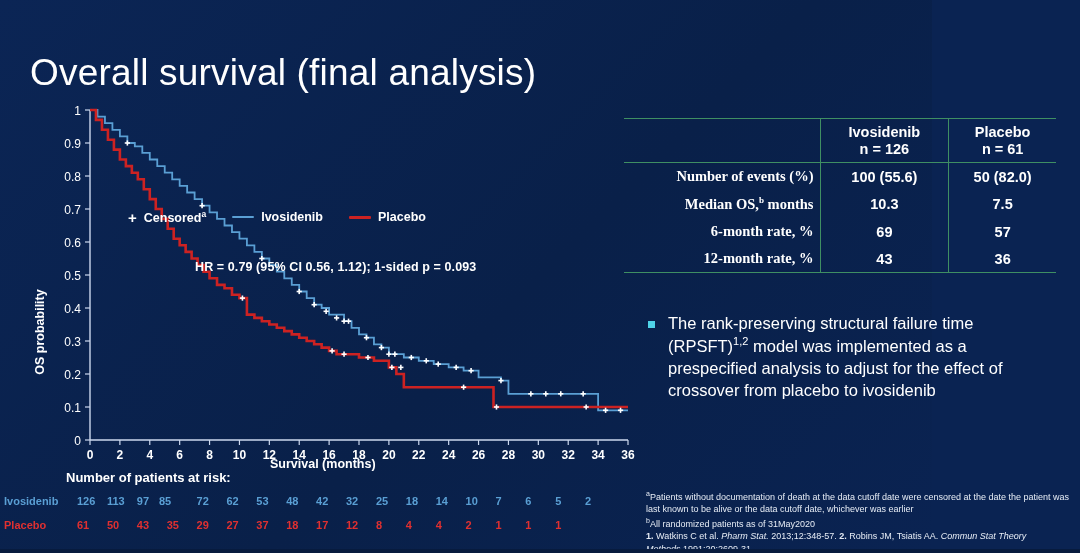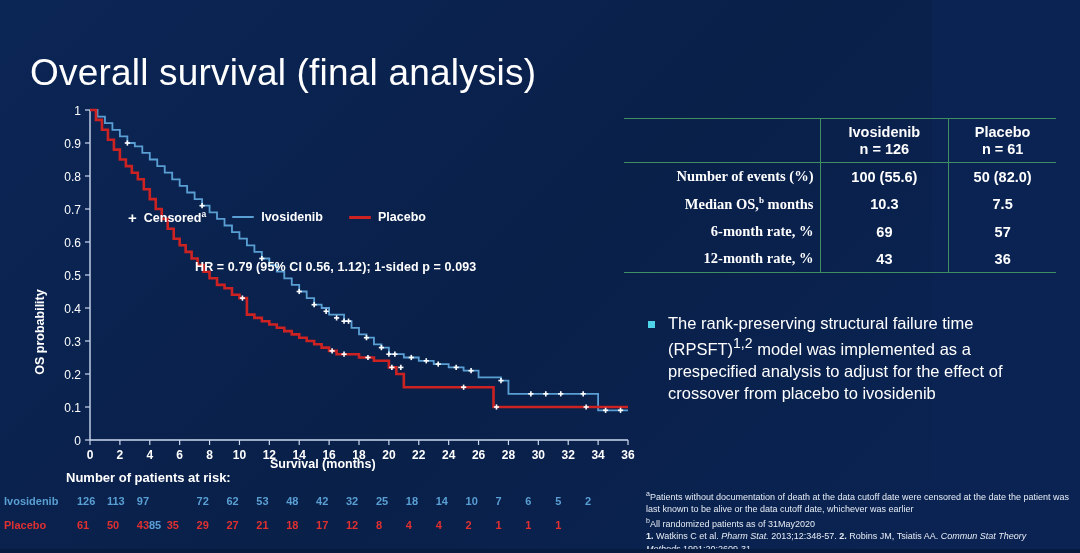--- a/index.html
+++ b/index.html
@@ -354,21 +354,21 @@
 
     <div id="hr-text">HR = 0.79 (95% CI 0.56, 1.12); 1-sided p = 0.093</div>
   </div>
 
   <div id="risk-title">Number of patients at risk:</div>
   <div class="risk-row" id="risk-row-ivo">
       <div class="risk-name ivo">Ivosidenib</div>
       <div class="risk-val ivo" style="left: 77px;">126</div>
       <div class="risk-val ivo" style="left: 106.889px;">113</div>
       <div class="risk-val ivo" style="left: 136.778px;">97</div>
-      <div class="risk-val ivo" style="left: 149px; margin-top: 24px;">85</div>
+      <div class="risk-val ivo" style="left: 159px;">85</div>
       <div class="risk-val ivo" style="left: 196.556px;">72</div>
       <div class="risk-val ivo" style="left: 226.444px;">62</div>
       <div class="risk-val ivo" style="left: 256.333px;">53</div>
       <div class="risk-val ivo" style="left: 286.222px;">48</div>
       <div class="risk-val ivo" style="left: 316.111px;">42</div>
       <div class="risk-val ivo" style="left: 346px;">32</div>
       <div class="risk-val ivo" style="left: 375.889px;">25</div>
       <div class="risk-val ivo" style="left: 405.778px;">18</div>
       <div class="risk-val ivo" style="left: 435.667px;">14</div>
       <div class="risk-val ivo" style="left: 465.556px;">10</div>
@@ -378,21 +378,21 @@
       <div class="risk-val ivo" style="left: 585.111px;">2</div>
     </div>
   <div class="risk-row" id="risk-row-pla">
       <div class="risk-name pla">Placebo</div>
       <div class="risk-val pla" style="left: 77px;">61</div>
       <div class="risk-val pla" style="left: 106.889px;">50</div>
       <div class="risk-val pla" style="left: 136.778px;">43</div>
       <div class="risk-val pla" style="left: 166.667px;">35</div>
       <div class="risk-val pla" style="left: 196.556px;">29</div>
       <div class="risk-val pla" style="left: 226.444px;">27</div>
-      <div class="risk-val pla" style="left: 256.333px;">21</div>
+      <div class="risk-val pla" style="left: 256.333px;">37</div>
       <div class="risk-val pla" style="left: 286.222px;">18</div>
       <div class="risk-val pla" style="left: 316.111px;">17</div>
       <div class="risk-val pla" style="left: 346px;">12</div>
       <div class="risk-val pla" style="left: 375.889px;">8</div>
       <div class="risk-val pla" style="left: 405.778px;">4</div>
       <div class="risk-val pla" style="left: 435.667px;">4</div>
       <div class="risk-val pla" style="left: 465.556px;">2</div>
       <div class="risk-val pla" style="left: 495.444px;">1</div>
       <div class="risk-val pla" style="left: 525.333px;">1</div>
       <div class="risk-val pla" style="left: 555.222px;">1</div>
@@ -432,21 +432,21 @@
           <td class="rowhead indent bot-rule">12-month rate, %</td>
           <td class="vline bot-rule">43</td>
           <td class="vline bot-rule">36</td>
         </tr>
       </tbody>
   </table>
 
   <div id="bullet-block">
     <div id="bullet-marker"></div>
     <div id="bullet-text">
-      <span>The rank-preserving structural failure time (RPSFT)</span><sup style="font-size:14px">1,2</sup><span> model was implemented as a prespecified analysis to adjust for the effect of crossover from placebo to ivosidenib</span>
+      <span>The rank-preserving structural failure time (RPSFT)</span><sup style="font-size:11px">1,2</sup><span> model was implemented as a prespecified analysis to adjust for the effect of crossover from placebo to ivosidenib</span>
     </div>
   </div>
 
   <div id="footnotes">
     <p class="fn-line"><sup style="font-size:7px">a</sup><span>Patients without documentation of death at the data cutoff date were censored at the date the patient was last known to be alive or the data cutoff date, whichever was earlier</span></p>
     <p class="fn-line"><sup style="font-size:7px">b</sup><span>All randomized patients as of 31May2020</span></p>
     <p class="fn-line">
       <b>1.</b><span> Watkins C et al. </span><i>Pharm Stat.</i><span> 2013;12:348-57. </span><b>2.</b><span> Robins JM, Tsiatis AA. </span><i>Commun Stat Theory Methods.</i><span>1991;20:2609-31.</span>
     </p>
   </div>

